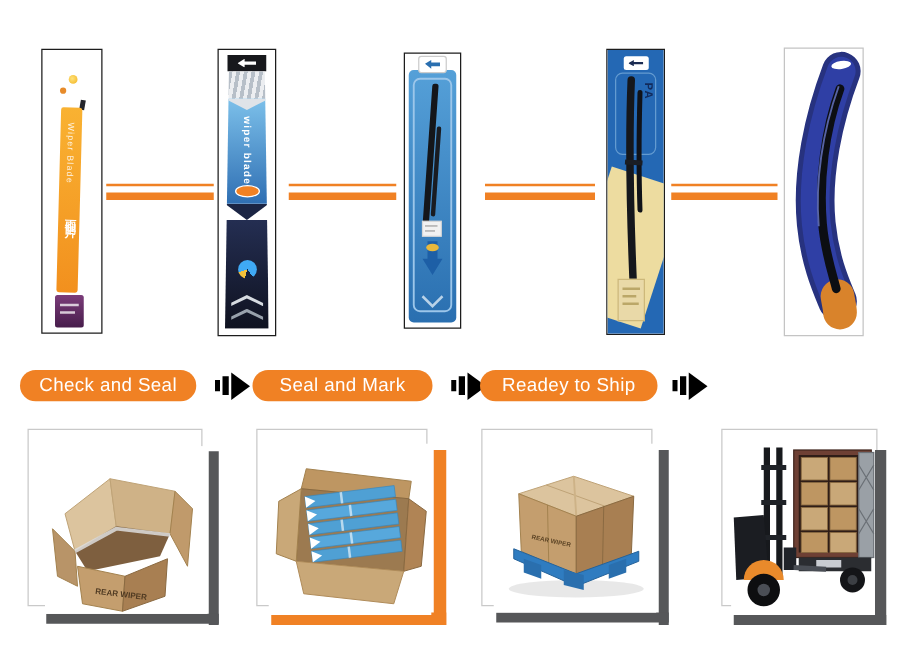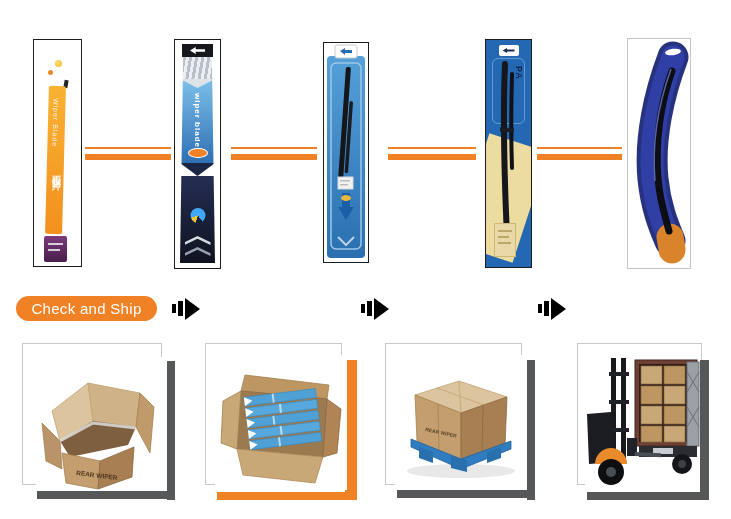--- a/index.html
+++ b/index.html
@@ -192,31 +192,37 @@
       <path d="M45,18 C31,55 21,100 25,140 C28,170 37,190 42,202" fill="none" stroke="#27327f" stroke-width="31" stroke-linecap="round"></path>
       <path d="M45,18 C31,55 21,100 25,140 C28,170 37,190 42,202" fill="none" stroke="#2f3fa5" stroke-width="23" stroke-linecap="round"></path>
       <path d="M42,198 C43,204 44,208 44,211" fill="none" stroke="#D9832B" stroke-width="27" stroke-linecap="round"></path>
       <path d="M44,32 C32,65 27,105 30,140 C32,163 38,180 41,192" fill="none" stroke="#0c0e13" stroke-width="7" stroke-linecap="round"></path>
       <path d="M43,30 C30,66 24,106 27,142" fill="none" stroke="#6a79c9" stroke-width="1.5" opacity=".8"></path>
       <ellipse cx="45" cy="13" rx="8" ry="3.2" fill="#ffffff" transform="rotate(-8 45 13)"></ellipse>
     </svg>
   </div>
 
   <div class="pill" style="left:16px;width:141px;">
-    <span>Check and Ship</span>
+    <span>Check and Seal</span>
   </div>
   <div class="next" style="left:172px;">
     <span class="b1"></span>
       <span class="b2"></span>
       <span class="tri"></span>
   </div>
+  <div class="pill" style="left:202px;width:144px;">
+    <span>Seal and Mark</span>
+  </div>
   <div class="next" style="left:361px;">
     <span class="b1"></span>
       <span class="b2"></span>
       <span class="tri"></span>
+  </div>
+  <div class="pill" style="left:384px;width:142px;">
+    <span>Readey to Ship</span>
   </div>
   <div class="next" style="left:538px;">
     <span class="b1"></span>
       <span class="b2"></span>
       <span class="tri"></span>
   </div>
 
   <div class="photo-card" style="left:15px;">
     <div class="back-card" style="left:7px;top:3px;width:140px;height:142px;"></div>
     <div class="shadow-v" style="left:152px;top:21px;width:8px;height:139px;"></div>

